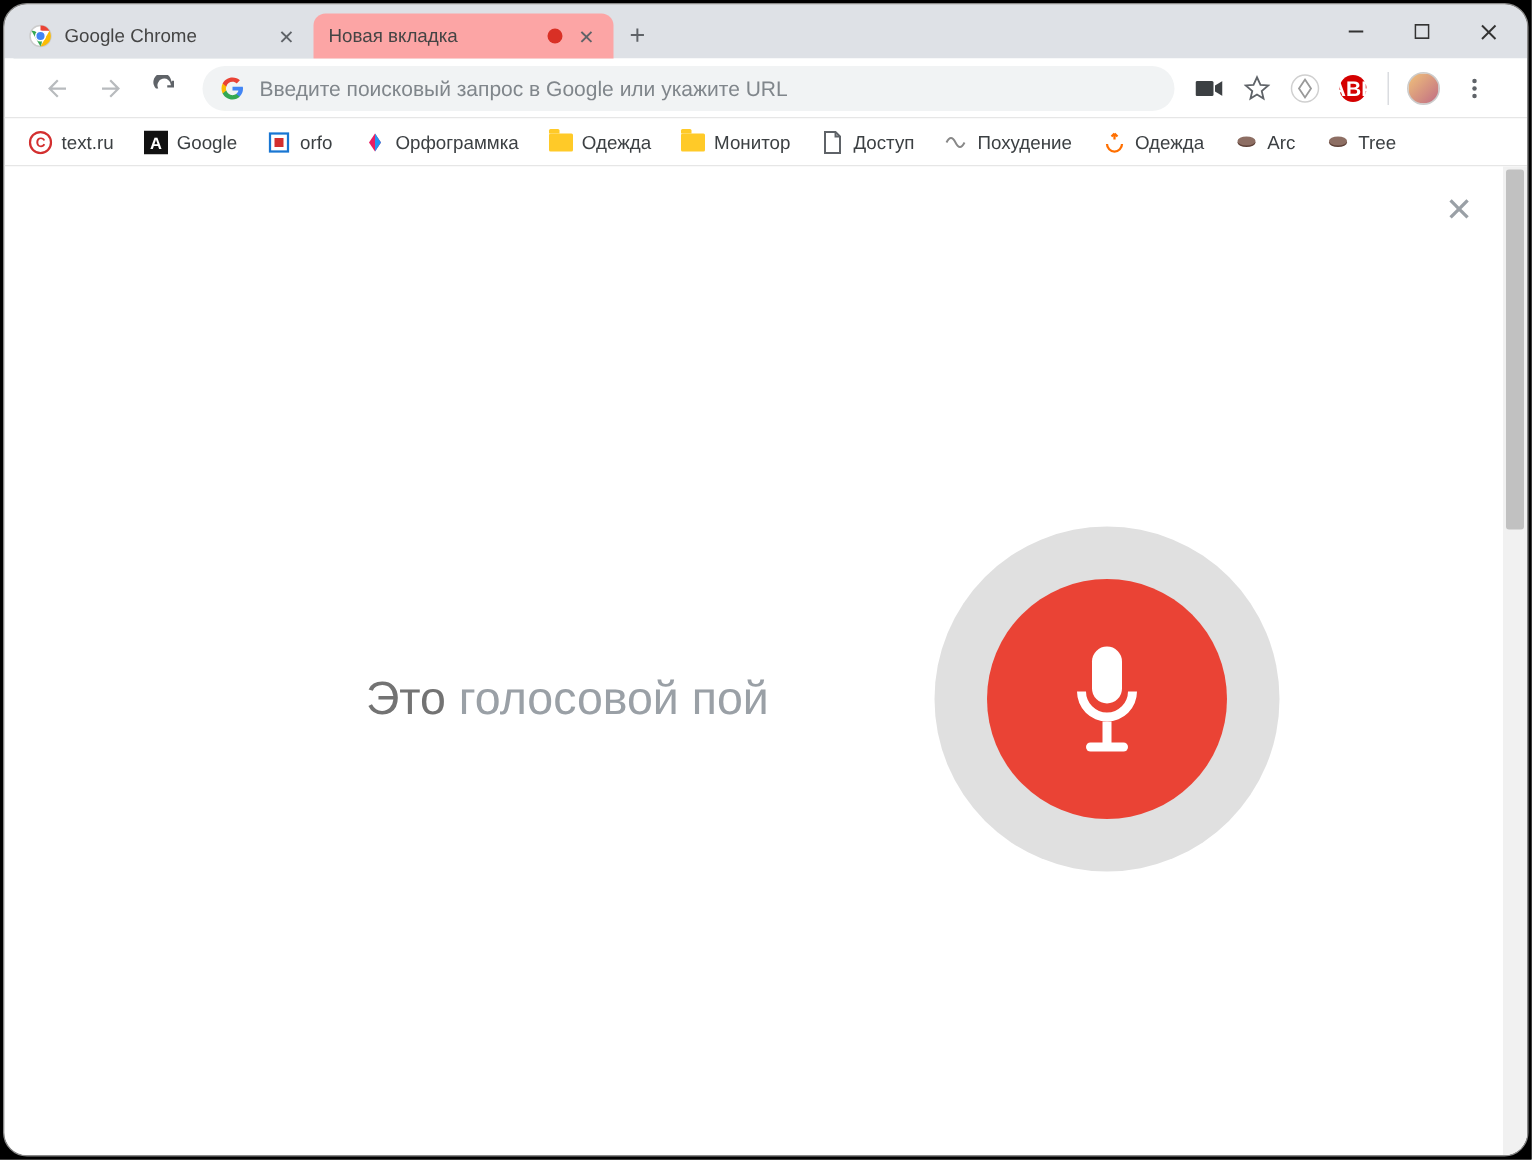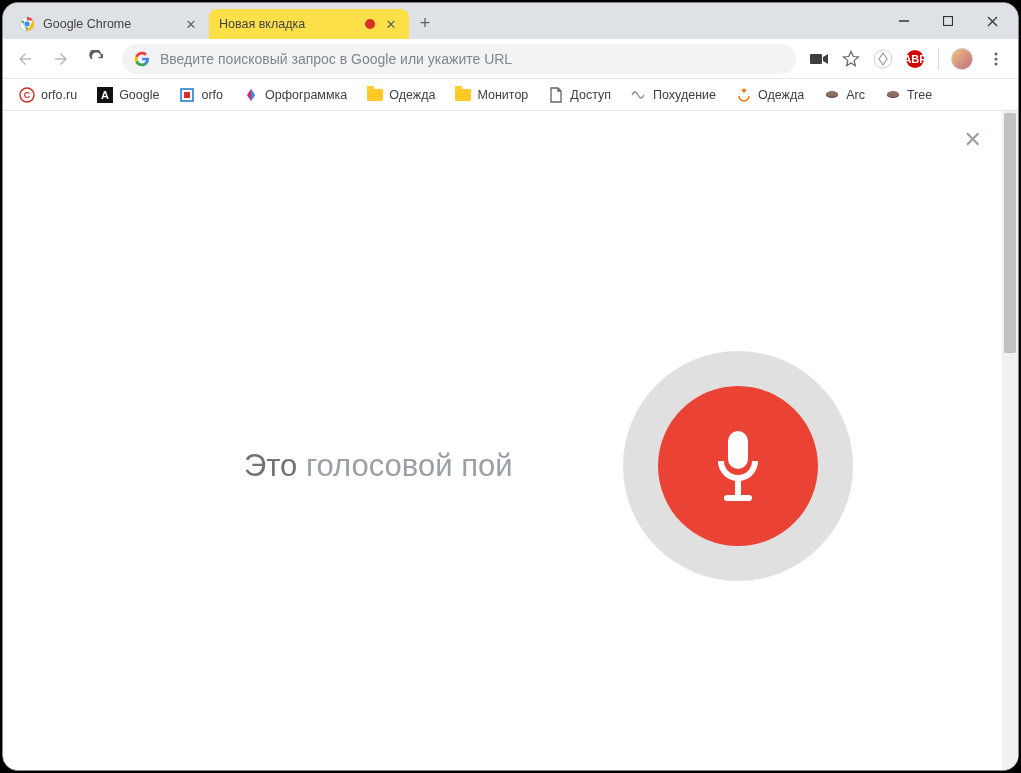--- a/index.html
+++ b/index.html
@@ -2,36 +2,36 @@
 <html><head>
 <meta charset="utf-8">
 <style>
   * { box-sizing: border-box; margin: 0; padding: 0; font-family: "Segoe UI", Arial, sans-serif; }
   html, body { width: 1021px; height: 773px; background: #000; }
   .frame { position: absolute; left: 2px; top: 2px; width: 1017px; height: 769px; background: #fff; border: 1px solid #888; border-radius: 16px; overflow: hidden; }
   .titlebar { height: 36px; background: #dee1e6; display: flex; align-items: flex-end; }
   .tabs { display: flex; align-items: flex-end; height: 36px; padding-left: 6px; flex: 1; }
   .tab { display: flex; align-items: center; height: 30px; padding: 0 10px; min-width: 200px; border-top-left-radius: 8px; border-top-right-radius: 8px; font-size: 12.5px; color: #444; position: relative; gap: 8px; }
   .tab.inactive { background: #dee1e6; }
-  .tab.active { background: #fde047; }
+  .tab.active { background: #fca5a5; }
   .tab .favicon { width: 16px; height: 16px; display: inline-flex; align-items: center; justify-content: center; }
   .tab .rec { width: 10px; height: 10px; border-radius: 50%; background: #d93025; }
   .tab .title { flex: 1; white-space: nowrap; overflow: hidden; text-overflow: ellipsis; }
   .tab-close { color: #5f6368; font-size: 13px; width: 16px; height: 16px; display: flex; align-items: center; justify-content: center; cursor: pointer; }
   .newtab-btn { width: 28px; height: 28px; display: flex; align-items: center; justify-content: center; font-size: 18px; color: #5f6368; cursor: pointer; margin-left: 2px; margin-bottom: 2px; }
   .win-controls { display: flex; align-items: center; height: 36px; padding-right: 4px; }
   .win-btn { width: 44px; height: 30px; display: flex; align-items: center; justify-content: center; color: #333; font-size: 13px; cursor: pointer; }
-  .toolbar { height: 40px; background: #fff; border-bottom: 1px solid #e6e6e6; display: flex; align-items: center; padding: 0 7px; gap: 6px; }
+  .toolbar { height: 40px; background: #fff; border-bottom: 1px solid #e6e6e6; display: flex; align-items: center; padding: 0 20px; gap: 6px; }
   .tbtn { width: 30px; height: 30px; display: flex; align-items: center; justify-content: center; color: #5f6368; cursor: pointer; border-radius: 50%; }
   .tbtn.disabled { color: #b8bbbe; }
   .omnibox { flex: 1; height: 30px; background: #f1f3f4; border-radius: 15px; display: flex; align-items: center; padding: 0 12px; gap: 10px; margin: 0 4px; }
   .omnibox .g-icon { width: 16px; height: 16px; }
   .omnibox .placeholder { color: #80868b; font-size: 14px; flex: 1; }
   .ext { width: 26px; height: 26px; display: flex; align-items: center; justify-content: center; }
-  .abp { width: 18px; height: 18px; background: #d40000; border-radius: 50%; color: #fff; font-size: 11px; font-weight: bold; display: flex; align-items: center; justify-content: center; }
+  .abp { width: 18px; height: 18px; background: #d40000; border-radius: 50%; color: #fff; font-size: 14px; font-weight: bold; display: flex; align-items: center; justify-content: center; }
   .avatar { width: 22px; height: 22px; border-radius: 50%; background: linear-gradient(135deg,#f0c27b,#c06c84); border: 1px solid #ccc; }
   .sep { width: 1px; height: 22px; background: #dadce0; margin: 0 4px; }
   .bookbar { height: 32px; background: #fff; border-bottom: 1px solid #e6e6e6; display: flex; align-items: center; padding: 0 8px; gap: 4px; }
   .bm { display: flex; align-items: center; gap: 6px; padding: 4px 8px; font-size: 12.5px; color: #3c4043; border-radius: 4px; cursor: pointer; white-space: nowrap; }
   .bm .ico { width: 16px; height: 16px; display: inline-flex; align-items: center; justify-content: center; }
   .folder-ico { width: 16px; height: 12px; background: #ffca28; border-radius: 1px; position: relative; }
   .folder-ico::before { content: ''; position: absolute; top: -3px; left: 0; width: 7px; height: 3px; background: #ffca28; border-radius: 1px 1px 0 0; }
   .content { position: relative; height: calc(100% - 108px); background: #fff; display: flex; }
   .scrollbar { position: absolute; right: 0; top: 0; bottom: 0; width: 16px; background: #f1f1f1; }
   .scroll-thumb { position: absolute; left: 2px; right: 2px; top: 2px; height: 240px; background: #c1c1c1; border-radius: 2px; }
@@ -152,21 +152,21 @@
   </div>
 
   <div class="bookbar">
     <div class="bm">
         <span class="ico">
           <svg width="16" height="16">
             <circle cx="8" cy="8" r="7" fill="none" stroke="#d32f2f" stroke-width="1.5"></circle>
             <text x="8" y="11" text-anchor="middle" font-size="9" fill="#d32f2f" font-weight="bold">C</text>
           </svg>
         </span>
-        <span>orfo.ru</span>
+        <span>text.ru</span>
       </div>
     <div class="bm">
         <span class="ico">
           <svg width="16" height="16">
             <rect width="16" height="16" fill="#111"></rect>
             <text x="8" y="12" text-anchor="middle" font-size="11" fill="#fff" font-weight="bold">A</text>
           </svg>
         </span>
         <span>Google</span>
       </div>

